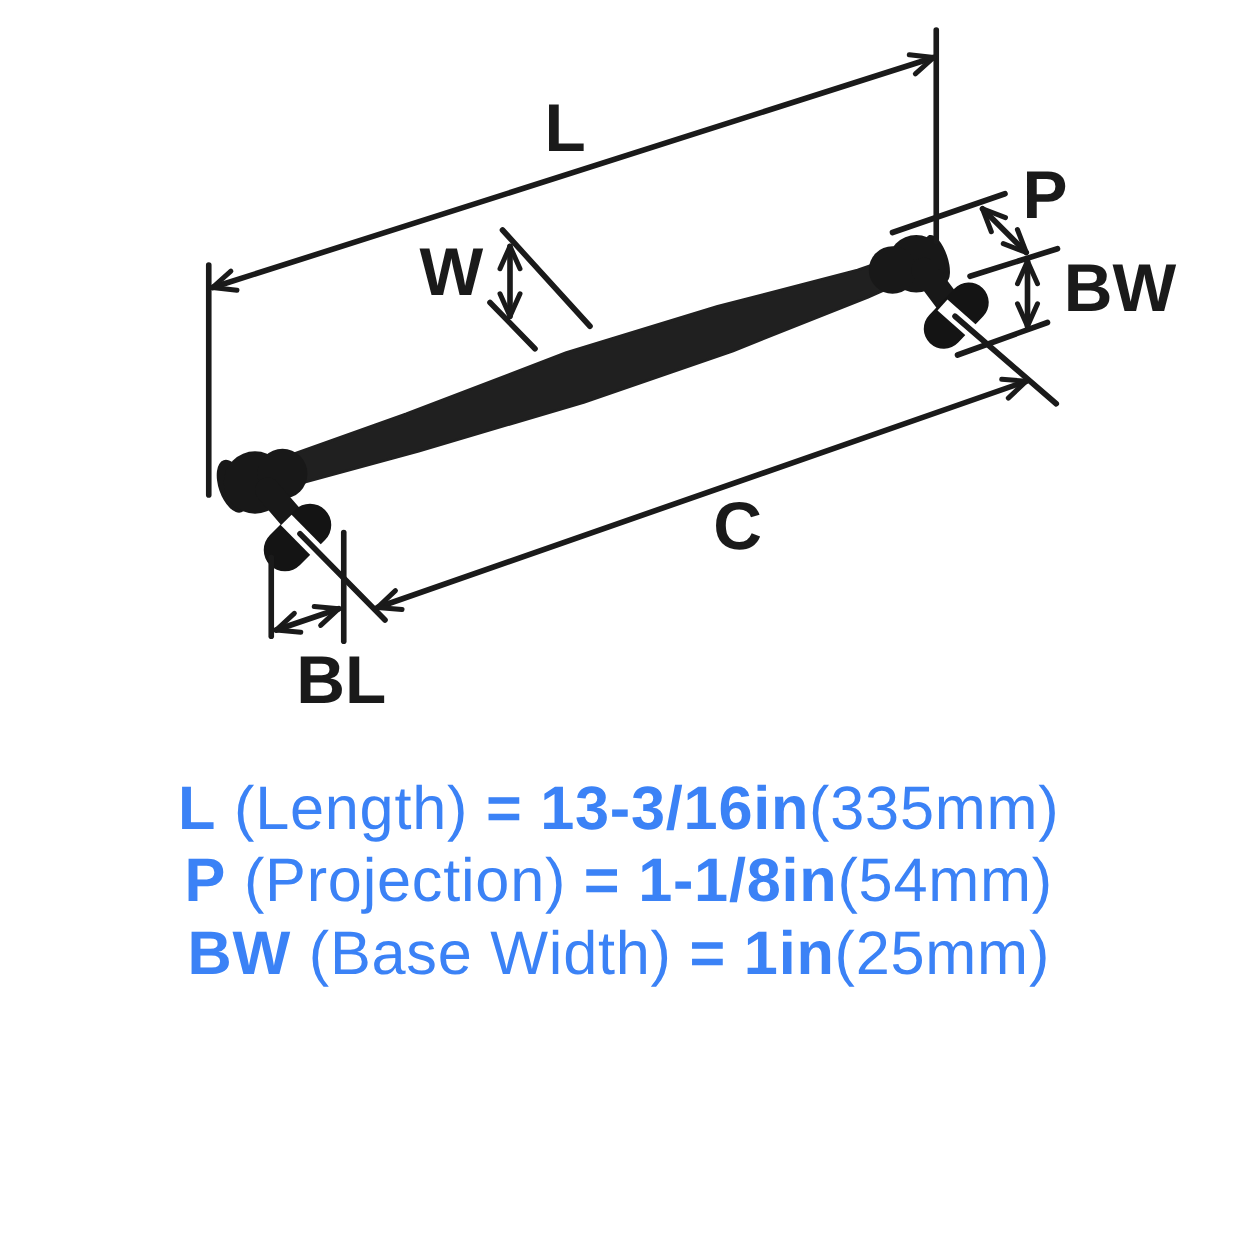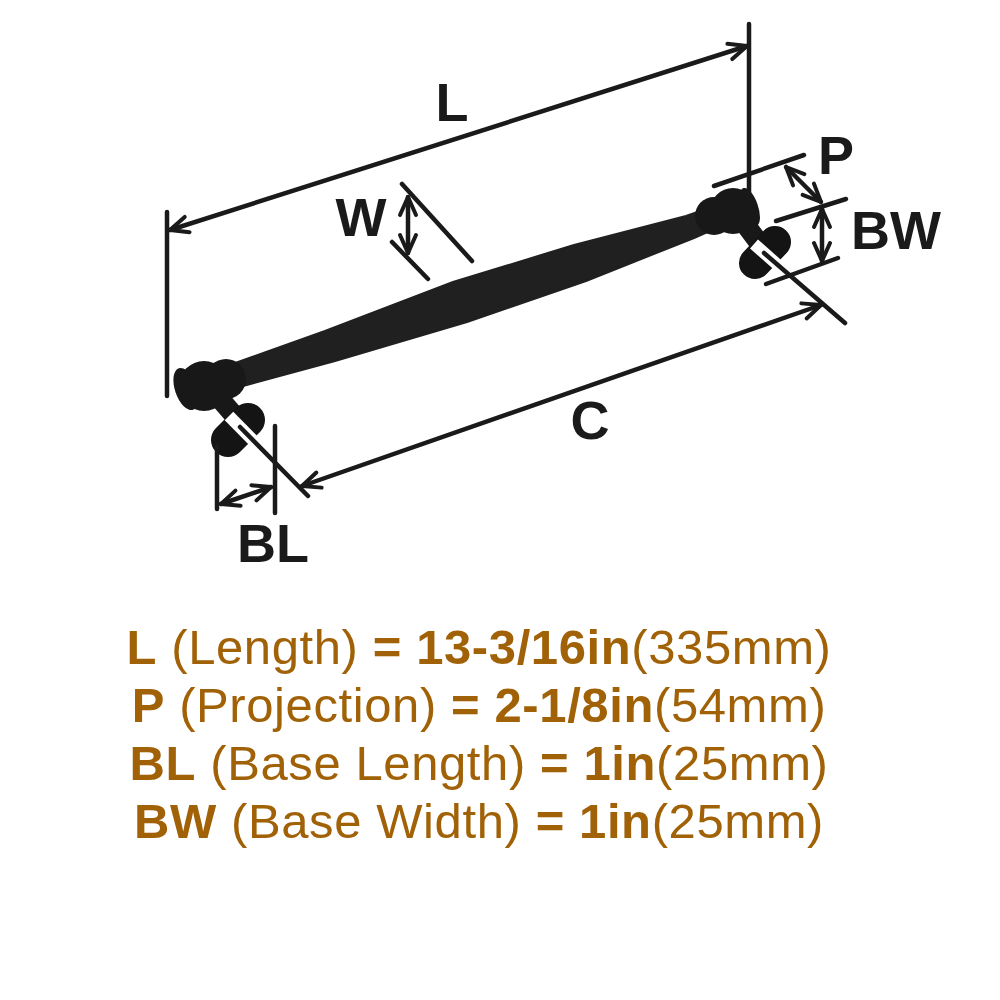--- a/index.html
+++ b/index.html
@@ -1,19 +1,19 @@
 <!DOCTYPE html>
 <html><head>
 <meta charset="utf-8">
 <style>
   html,body{margin:0;padding:0;background:#fff;width:1000px;height:1000px;overflow:hidden;}
   .stage{position:relative;width:1000px;height:1000px;font-family:"Liberation Sans",sans-serif;}
   svg{position:absolute;left:0;top:0;}
   .dim-label{font-family:"Liberation Sans",sans-serif;font-weight:700;font-size:54px;fill:#1a1a1a;}
-  .specs{position:absolute;left:0;top:618px;width:958px;text-align:center;font-size:49px;line-height:58px;color:#a16207;letter-spacing:0.6px;}
+  .specs{position:absolute;left:0;top:618px;width:958px;text-align:center;font-size:49px;line-height:58px;color:#3b82f6;letter-spacing:0.6px;padding-left:16px;}
   .specs .b{font-weight:700;}
 </style>
 </head>
 <body>
 
 <div class="stage">
   <svg width="1000" height="1000" viewBox="0 0 1000 1000">
     <defs>
       <marker id="ah" markerUnits="userSpaceOnUse" markerWidth="30" markerHeight="34" refX="26" refY="17" orient="auto-start-reverse">
         <path d="M8,9 L26,17 L8,25" fill="none" stroke="#1a1a1a" stroke-width="4" stroke-linecap="round" stroke-linejoin="round"></path>
@@ -60,17 +60,16 @@
     <text class="dim-label" x="452" y="121" text-anchor="middle">L</text>
     <text class="dim-label" x="361" y="236" text-anchor="middle">W</text>
     <text class="dim-label" x="836" y="174" text-anchor="middle">P</text>
     <text class="dim-label" x="896" y="249" text-anchor="middle">BW</text>
     <text class="dim-label" x="590" y="439" text-anchor="middle">C</text>
     <text class="dim-label" x="273" y="562" text-anchor="middle">BL</text>
   </svg>
 
   <div class="specs">
       <div><span class="b">L</span><span> (Length) </span><span class="b">= 13-3/16in</span><span>(335mm)</span></div>
-      <div><span class="b">P</span><span> (Projection) </span><span class="b">= 2-1/8in</span><span>(54mm)</span></div>
-      <div><span class="b">BL</span><span> (Base Length) </span><span class="b">= 1in</span><span>(25mm)</span></div>
+      <div><span class="b">P</span><span> (Projection) </span><span class="b">= 1-1/8in</span><span>(54mm)</span></div>
       <div><span class="b">BW</span><span> (Base Width) </span><span class="b">= 1in</span><span>(25mm)</span></div>
     </div>
 </div>
 
 </body></html>

